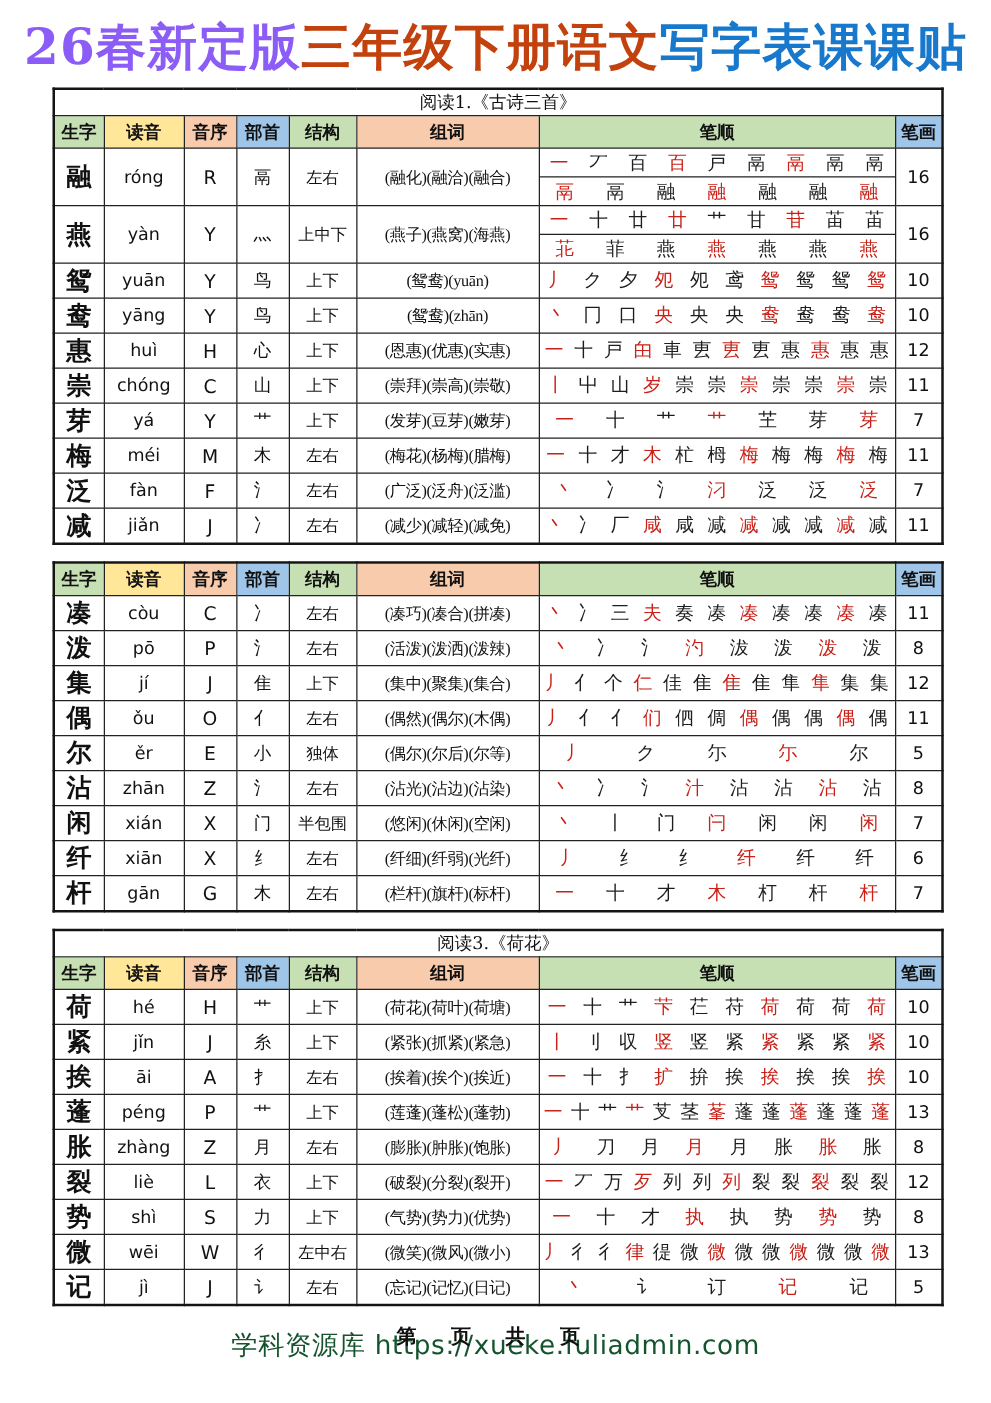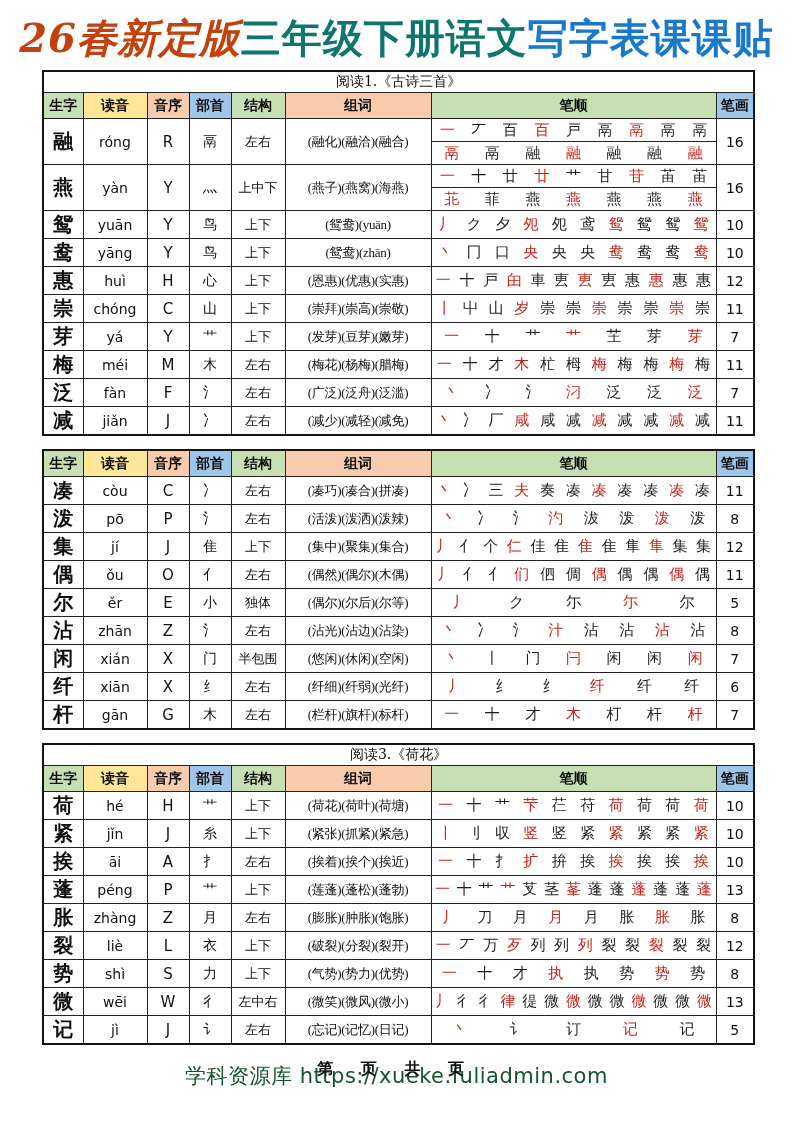--- a/index.html
+++ b/index.html
@@ -10,22 +10,22 @@
   }
   .page{position:relative;width:793px;height:1122px;}
 
   
   .title{
     text-align:center;padding-top:16px;margin:0 0 10px 0;
     font-family:"DejaVu Serif","Liberation Serif",serif;
     font-size:40px;font-weight:bold;letter-spacing:1px;line-height:1.1;
     white-space:nowrap;
   }
-  .title .t-red{color:#c2410c;font-style:italic;}
-  .title .t-black{color:#0f766e;}
+  .title .t-red{color:#8b5cf6;}
+  .title .t-black{color:#c2410c;}
   .title .t-blue{color:#1878cc;}
 
   
   .tables{margin-left:42px;}
   table.wt{
     border-collapse:collapse;table-layout:fixed;width:711px;
     margin:0 0 13px 0;border:2px solid #141414;
   }
   table.wt td{
     border:1px solid #222;text-align:center;vertical-align:middle;

